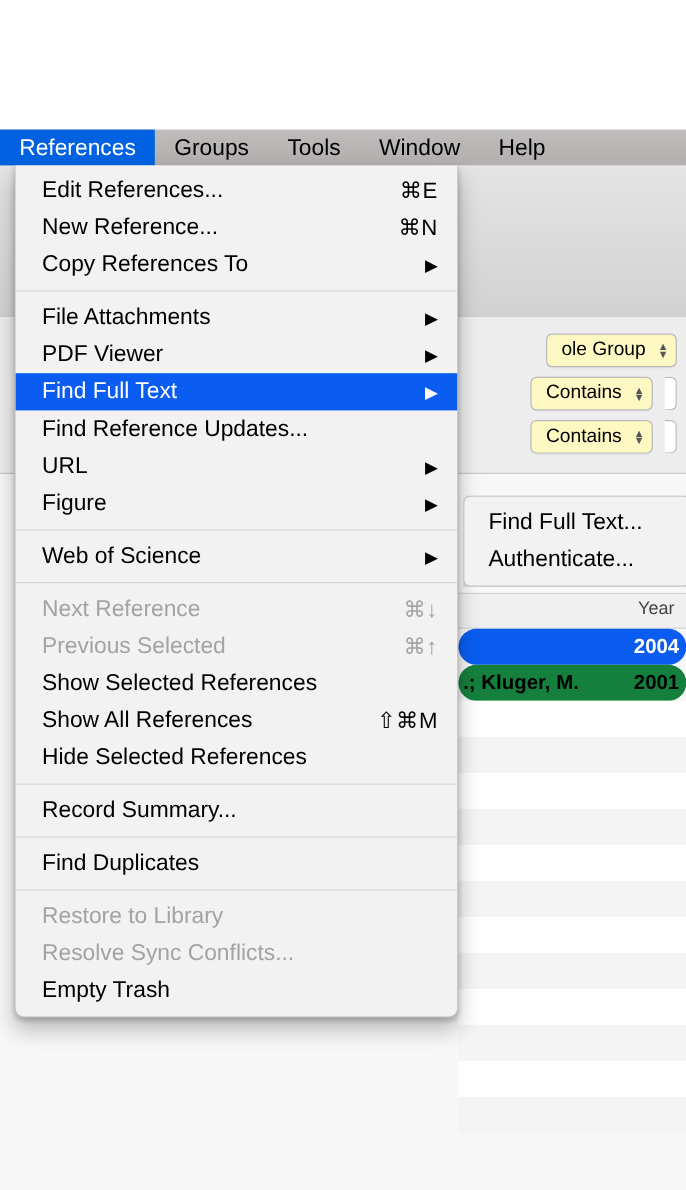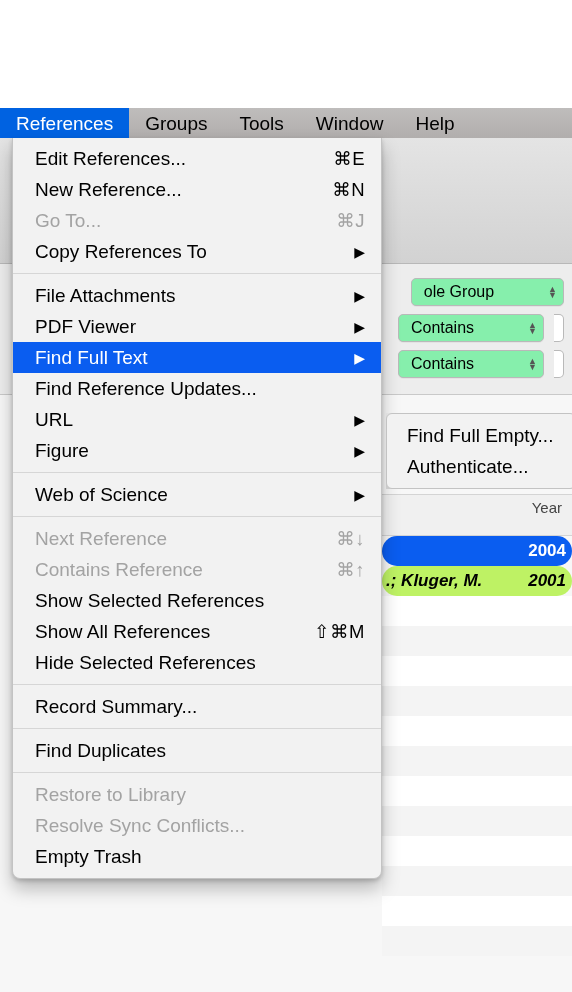--- a/index.html
+++ b/index.html
@@ -128,29 +128,28 @@
     border-bottom: 1px solid #b8b8b8;
   }
   .filter-bg {
     background: #ededed;
     border-bottom: 1px solid #c9c9c9;
     padding: 6px 0 8px 0;
   }
   .combo {
     display: inline-flex;
     align-items: center;
-    background: #86efac;
+    background: #fef9c3;
     border: 1px solid #b9b9b9;
     border-radius: 5px;
     height: 28px;
     padding: 0 6px 0 12px;
     font-size: 16px;
     color: #000;
     box-shadow: 0 1px 0 rgba(0,0,0,0.04);
-    gap: 44px;
   }
   .combo .spinner {
     display: inline-flex;
     flex-direction: column;
     line-height: 6px;
     font-size: 9px;
     color: #555;
     margin-left: 10px;
   }
   .filter-row {
@@ -170,21 +169,21 @@
 
   
   .rows {
     position: absolute;
     left: 382px;
     top: 494px;
     width: 190px;
     z-index: 2;
   }
   .rows .th {
-    height: 42px;
+    height: 30px;
     background: #f0f0f0;
     border-top: 1px solid #d4d4d4;
     border-bottom: 1px solid #d4d4d4;
     font-size: 15px;
     color: #444;
     text-align: right;
     padding-right: 10px;
     line-height: 26px;
   }
   .rows .row {
@@ -192,21 +191,21 @@
     display: flex;
     align-items: center;
     font-size: 17px;
     padding-left: 4px;
     font-weight: 600;
     border-radius: 15px;
   }
   .rows .row .author { flex: 1 1 auto; white-space: nowrap; overflow: hidden; }
   .rows .row .year { width: 56px; text-align: right; padding-right: 6px; }
   .rows .row.sel { background: #0a5df0; color: #fff; }
-  .rows .row.alt { background: #bef264; color: #000; font-style: italic; }
+  .rows .row.alt { background: #15803d; color: #000; }
   .rows .stripe { height: 30px; }
   .rows .stripe.a { background: #fff; }
   .rows .stripe.b { background: #f4f4f4; }
 
 </style>
 </head>
 <body>
 
 <div class="blank-top"></div>
 
@@ -280,24 +279,20 @@
 <div class="menu">
 
   <div class="mi">
     <span class="label">Edit References...</span>
     <span class="shortcut">⌘E</span>
   </div>
   <div class="mi">
     <span class="label">New Reference...</span>
     <span class="shortcut">⌘N</span>
   </div>
-  <div class="mi disabled">
-    <span class="label">Go To...</span>
-    <span class="shortcut">⌘J</span>
-  </div>
   <div class="mi">
     <span class="label">Copy References To</span>
     <span class="arrow">▶</span>
   </div>
 
   <div class="sep"></div>
 
   <div class="mi">
     <span class="label">File Attachments</span>
     <span class="arrow">▶</span>
@@ -329,21 +324,21 @@
     <span class="arrow">▶</span>
   </div>
 
   <div class="sep"></div>
 
   <div class="mi disabled">
     <span class="label">Next Reference</span>
     <span class="shortcut">⌘↓</span>
   </div>
   <div class="mi disabled">
-    <span class="label">Contains Reference</span>
+    <span class="label">Previous Selected</span>
     <span class="shortcut">⌘↑</span>
   </div>
   <div class="mi">
     <span class="label">Show Selected References</span>
   </div>
   <div class="mi">
     <span class="label">Show All References</span>
     <span class="shortcut">⇧⌘M</span>
   </div>
   <div class="mi">
@@ -371,18 +366,18 @@
     <span class="label">Resolve Sync Conflicts...</span>
   </div>
   <div class="mi">
     <span class="label">Empty Trash</span>
   </div>
 
 </div>
 
 <div class="submenu">
   <div class="mi">
-    <span>Find Full Empty...</span>
+    <span>Find Full Text...</span>
   </div>
   <div class="mi">
     <span>Authenticate...</span>
   </div>
 </div>
 
 </body></html>

